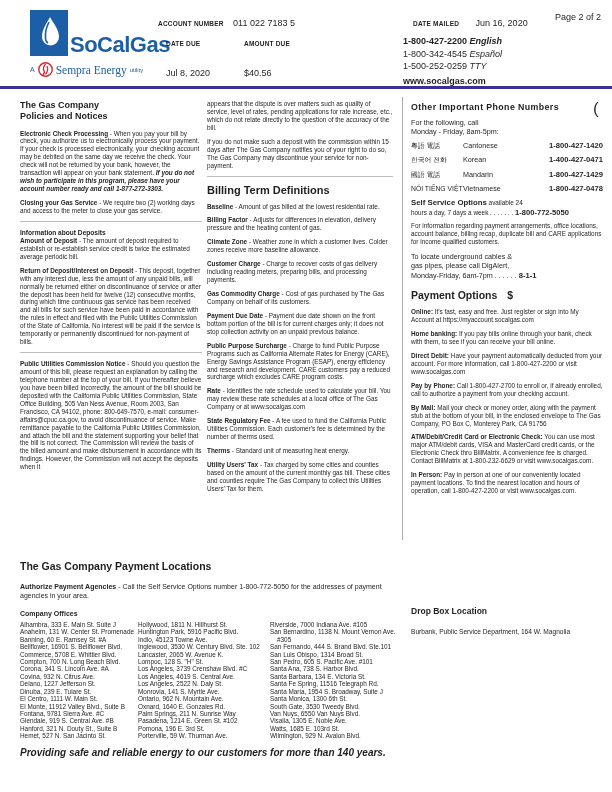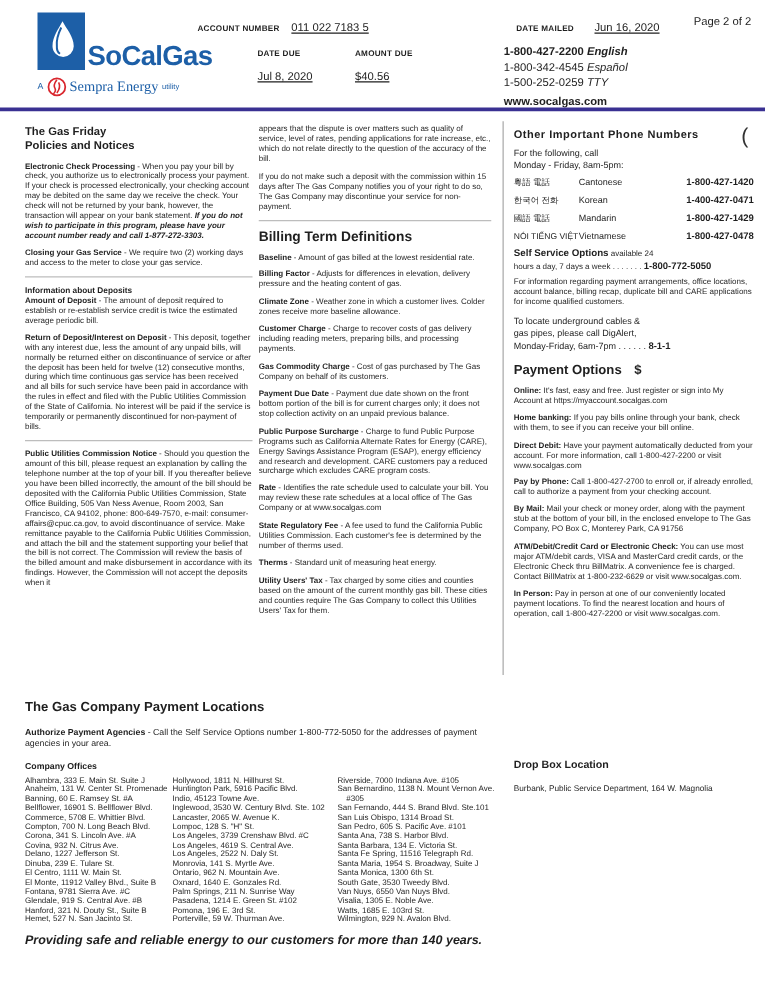--- a/index.html
+++ b/index.html
@@ -10,23 +10,23 @@
   .logo-row{display:flex;align-items:flex-end;}
   .flame-box{width:38px;height:46px;background:#1d5fa7;display:flex;align-items:center;justify-content:center;}
   .brand{font-size:22px;font-weight:bold;color:#1d5fa7;letter-spacing:-.5px;margin-left:2px;line-height:1;}
   .sempra-row{display:flex;align-items:center;margin-top:5px;}
   .sempra-a{font-size:7px;color:#1d5fa7;margin-right:2px;}
   .sempra-icon{width:17px;height:17px;margin-right:2px;}
   .sempra-name{font-family:"Liberation Serif",serif;font-size:11.5px;color:#1d5fa7;}
   .sempra-u{font-size:6px;color:#1d5fa7;margin-left:3px;}
   .acct{position:absolute;left:158px;top:12px;width:200px;}
   .lbl{font-size:6.5px;font-weight:bold;letter-spacing:.2px;}
-  .val{font-size:9px;text-decoration:underline;}
+  .val{font-size:9px;}
   .acct-row1 .val{margin-left:5px;}
-  .due-grid{display:grid;grid-template-columns:78px auto;margin-top:10px;row-gap:9px;padding-left:8px;margin-left:40px;}
+  .due-grid{display:grid;grid-template-columns:78px auto;margin-top:10px;row-gap:21px;padding-left:8px;}
   .mailinfo{position:absolute;left:403px;top:12px;width:200px;}
   .mail-row{position:relative;padding-left:10px;}
   .mail-row .val{margin-left:12px;}
   .page-ind{position:absolute;right:2px;top:0;font-size:9px;}
   .phone-line{font-size:9px;margin-top:2.5px;}
   .phone-line i{font-style:italic;}
   .phone-line.first{font-weight:bold;margin-top:6px;}
   .website{font-size:9px;font-weight:bold;margin-top:5px;}
   .hdr-rule{position:absolute;left:0;top:86px;width:612px;height:2.5px;background:#3a3192;}
   
@@ -134,21 +134,21 @@
         <i>TTY</i>
       </div>
       <div class="website">www.socalgas.com</div>
     </div>
   </header>
 
   <div class="hdr-rule"></div>
 
   <div class="col col-left">
     <h2 class="col-title">
-      <span>The Gas Friday</span><br>
+      <span>The Gas Company</span><br>
       <span>Policies and Notices</span>
     </h2>
     <p class="para">
       <b class="term">Electronic Check Processing</b><span> - When you pay your bill by check, you authorize us to electronically process your payment. If your check is processed electronically, your checking account may be debited on the same day we receive the check. Your check will not be returned by your bank, however, the transaction will appear on your bank statement. </span><span class="emph">If you do not wish to participate in this program, please have your account number ready and call 1-877-272-3303.</span>
     </p>
     <p class="para">
       <b class="term">Closing your Gas Service</b><span> - We require two (2) working days and access to the meter to close your gas service.</span>
     </p>
     <hr class="sect-rule">
     <h3 class="sub-head">Information about Deposits</h3>

